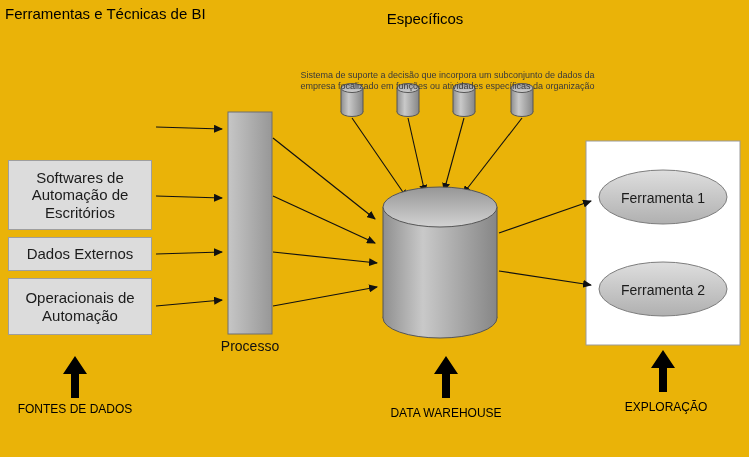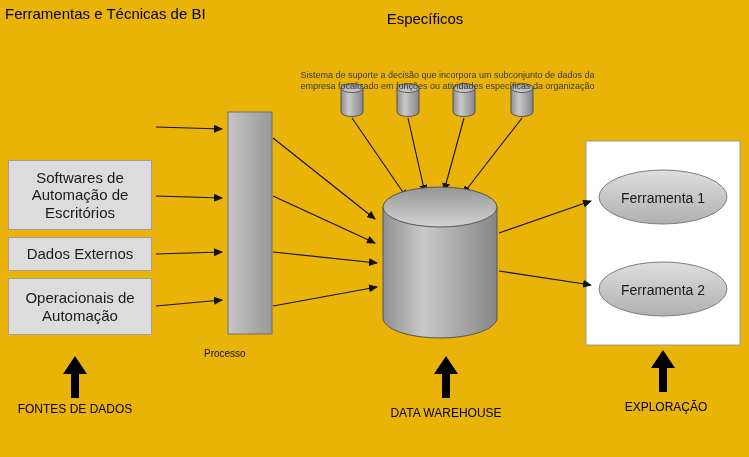--- a/index.html
+++ b/index.html
@@ -32,21 +32,21 @@
     font-size: 15px;
     line-height: 1.15;
     color: #1b1b1b;
     padding: 2px 8px;
   }
   .box1 { top: 100px; height: 54px; }
   .box2 { top: 160px; height: 70px; }
   .box3 { top: 237px; height: 34px; }
   .box4 { top: 278px; height: 57px; }
 
-  .processo-label { left: 204px; top: 338px; width: 92px; text-align: left; font-size: 10px; color: #111; margin-top: 10px; }
+  .processo-label { left: 204px; top: 338px; width: 92px; text-align: center; font-size: 14px; color: #111; }
 
   .tool-label { position: absolute; width: 128px; text-align: center; font-size: 14px; color: #1b1b1b; }
   .tool1 { left: 599px; top: 190px; }
   .tool2 { left: 599px; top: 282px; }
 
   .footer-label { position: absolute; font-weight: normal; font-size: 12px; line-height: 1.2; text-align: center; color: #000; }
   .fontes { left: 10px; top: 402px; width: 130px; }
   .dw { left: 375px; top: 406px; width: 142px; }
   .exploracao { left: 592px; top: 400px; width: 148px; }
 </style>

